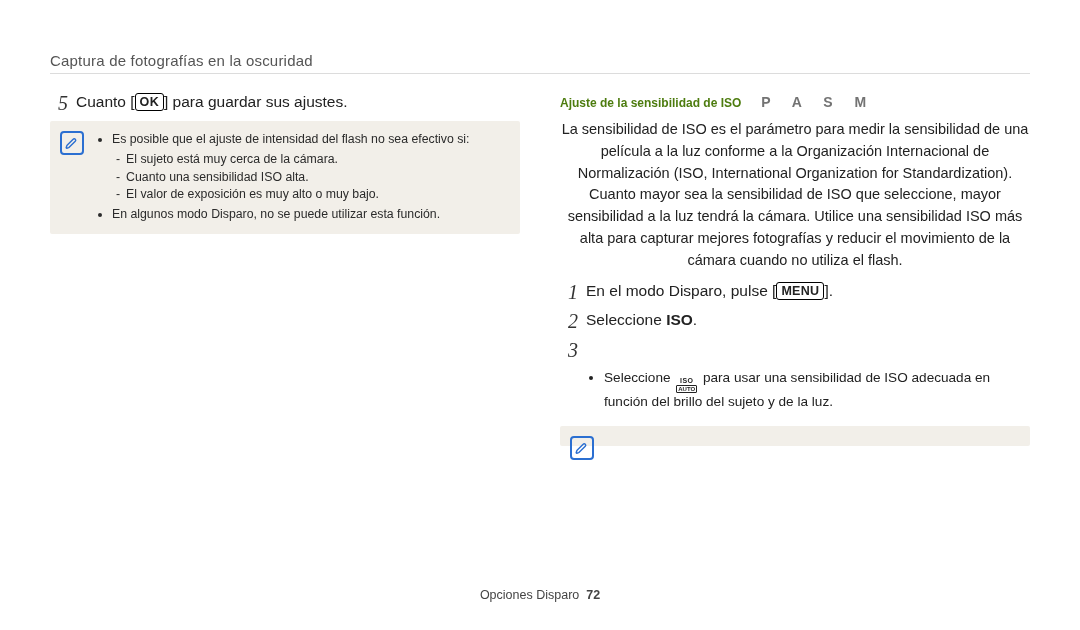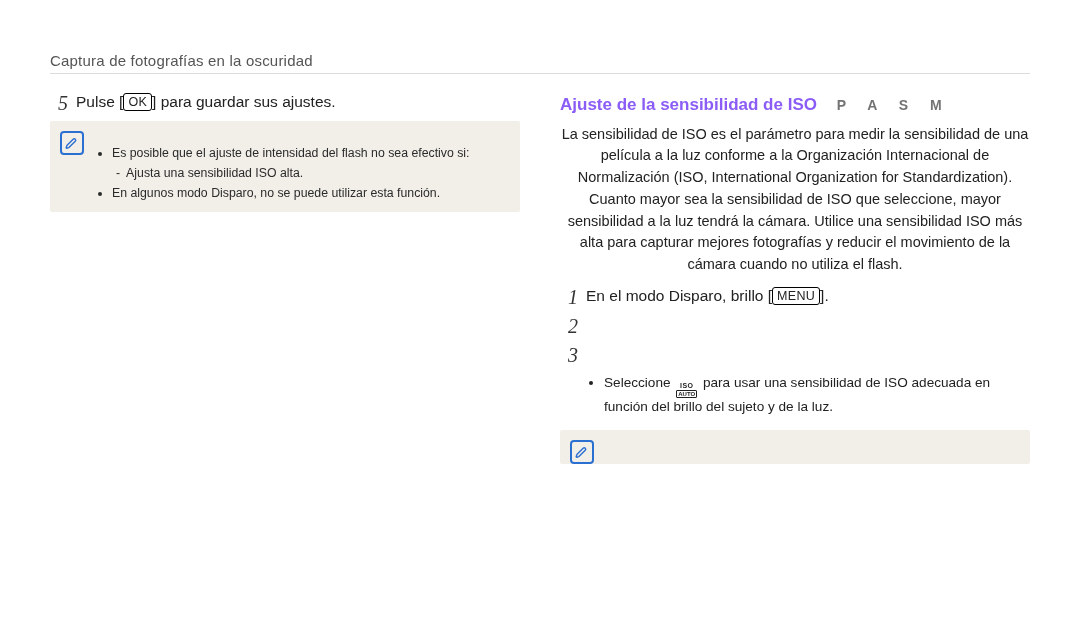--- a/index.html
+++ b/index.html
@@ -18,42 +18,42 @@
   .col { font-size: 14px; line-height: 1.5; }
 
   .step { display: flex; align-items: flex-start; gap: 8px; margin-bottom: 6px; }
   .step-num {
     font-style: italic; font-family: Georgia, "Times New Roman", serif;
     font-size: 20px; color: #333; min-width: 18px; text-align: right; line-height: 1.15;
   }
   .step-body { flex: 1; font-size: 15.5px; line-height: 1.35; }
   .step-body .kbd {
     display: inline-block; border: 1.5px solid #000; border-radius: 3px;
-    padding: 0 4px; font-weight: 400; font-size: 12.5px; line-height: 16px;
+    padding: 0 4px; font-weight: 700; font-size: 12.5px; line-height: 16px;
     letter-spacing: .3px; position: relative; top: -1px; font-family: Arial, sans-serif;
   }
   .step-body .strong { font-weight: 700; }
 
   .notebox {
-    background: #f2efe9; border-radius: 2px; padding: 24px 14px 10px 48px;
+    background: #f2efe9; border-radius: 2px; padding: 10px 14px 10px 48px;
     position: relative; font-size: 12.3px; line-height: 1.45; color: #2b2b2b;
     margin-top: 4px;
   }
   .notebox .note-icon {
     position: absolute; left: 10px; top: 10px; width: 24px; height: 24px;
     border: 2px solid #2b6fd1; border-radius: 4px; display: flex;
     align-items: center; justify-content: center;
   }
   .notebox .note-icon svg { width: 14px; height: 14px; }
   .notebox ul.level1 { list-style: disc; padding-left: 14px; }
   .notebox ul.level2 { list-style: none; padding-left: 4px; margin: 2px 0; }
   .notebox ul.level2 li::before { content: "-"; margin-right: 6px; }
 
   .section-heading {
-    color: #8b5cf6; font-weight: 700; font-size: 17px; display: inline;
+    color: #4d7c0f; font-weight: 700; font-size: 12px; display: inline;
   }
   .mode-tags {
     display: inline; color: #737373; letter-spacing: 9px; font-size: 14px;
     font-weight: 600; margin-left: 16px; font-family: Arial, sans-serif;
   }
 
   .body-p { font-size: 14.5px; line-height: 1.5; margin-top: 6px; text-align: center; }
 
   .sub-bullets { list-style: disc; padding-left: 44px; font-size: 13.6px; line-height: 1.45; }
   .sub-bullets .iso-auto {
@@ -82,61 +82,66 @@
 
   <div class="chapter-title">Captura de fotografías en la oscuridad</div>
   <hr class="rule">
 
   <div class="cols">
 
     <div class="col">
       <div class="step">
         <div class="step-num">5</div>
         <div class="step-body">
-          <span>Pulse [</span><span class="kbd">OK</span><span>] para guardar sus ajustes.</span>
+          <span>Cuanto [</span><span class="kbd">OK</span><span>] para guardar sus ajustes.</span>
         </div>
       </div>
 
       <div class="notebox">
         <div class="note-icon">
           <svg viewBox="0 0 24 24" fill="none" stroke="#2b6fd1" stroke-width="2.4" stroke-linecap="round" stroke-linejoin="round">
             <path d="M3 21l3.2-1.1c.5-.2 1-.5 1.4-.9l10-10a2.5 2.5 0 10-3.6-3.6l-10 10c-.4.4-.7.9-.9 1.4L2 20z"></path>
           </svg>
         </div>
         <ul class="level1">
           <li>
             <span>Es posible que el ajuste de intensidad del flash no sea efectivo si:</span>
             <ul class="level2">
-              <li>Ajusta una sensibilidad ISO alta.</li>
+              <li>El sujeto está muy cerca de la cámara.</li>
+              <li>Cuanto una sensibilidad ISO alta.</li>
+              <li>El valor de exposición es muy alto o muy bajo.</li>
             </ul>
           </li>
           <li>En algunos modo Disparo, no se puede utilizar esta función.</li>
         </ul>
       </div>
     </div>
 
     <div class="col">
       <div>
         <span class="section-heading">Ajuste de la sensibilidad de ISO</span>
         <span class="mode-tags">P A S M</span>
       </div>
 
       <p class="body-p">La sensibilidad de ISO es el parámetro para medir la sensibilidad de una película a la luz conforme a la Organización Internacional de Normalización (ISO, International Organization for Standardization). Cuanto mayor sea la sensibilidad de ISO que seleccione, mayor sensibilidad a la luz tendrá la cámara. Utilice una sensibilidad ISO más alta para capturar mejores fotografías y reducir el movimiento de la cámara cuando no utiliza el flash.</p>
 
       <div style="height:10px"></div>
 
       <div class="step">
         <div class="step-num">1</div>
         <div class="step-body">
-          <span>En el modo Disparo, brillo [</span><span class="kbd">MENU</span><span>].</span>
+          <span>En el modo Disparo, pulse [</span><span class="kbd">MENU</span><span>].</span>
         </div>
       </div>
 
       <div class="step">
         <div class="step-num">2</div>
+        <div class="step-body">
+          <span>Seleccione </span><span class="strong">ISO</span><span>.</span>
+        </div>
       </div>
 
       <div class="step">
         <div class="step-num">3</div>
       </div>
 
       <ul class="sub-bullets">
         <li>
           <span>Seleccione </span><span class="iso-auto">
               <span class="top">ISO</span>
@@ -149,14 +154,17 @@
         <div class="note-icon">
           <svg viewBox="0 0 24 24" fill="none" stroke="#2b6fd1" stroke-width="2.4" stroke-linecap="round" stroke-linejoin="round">
             <path d="M3 21l3.2-1.1c.5-.2 1-.5 1.4-.9l10-10a2.5 2.5 0 10-3.6-3.6l-10 10c-.4.4-.7.9-.9 1.4L2 20z"></path>
           </svg>
         </div>
       </div>
 
     </div>
   </div>
 
+  <div class="footer">
+    <span>Opciones Disparo</span>&nbsp;&nbsp;<span class="pg">72</span>
+  </div>
 
 </div>
 
 </body></html>

